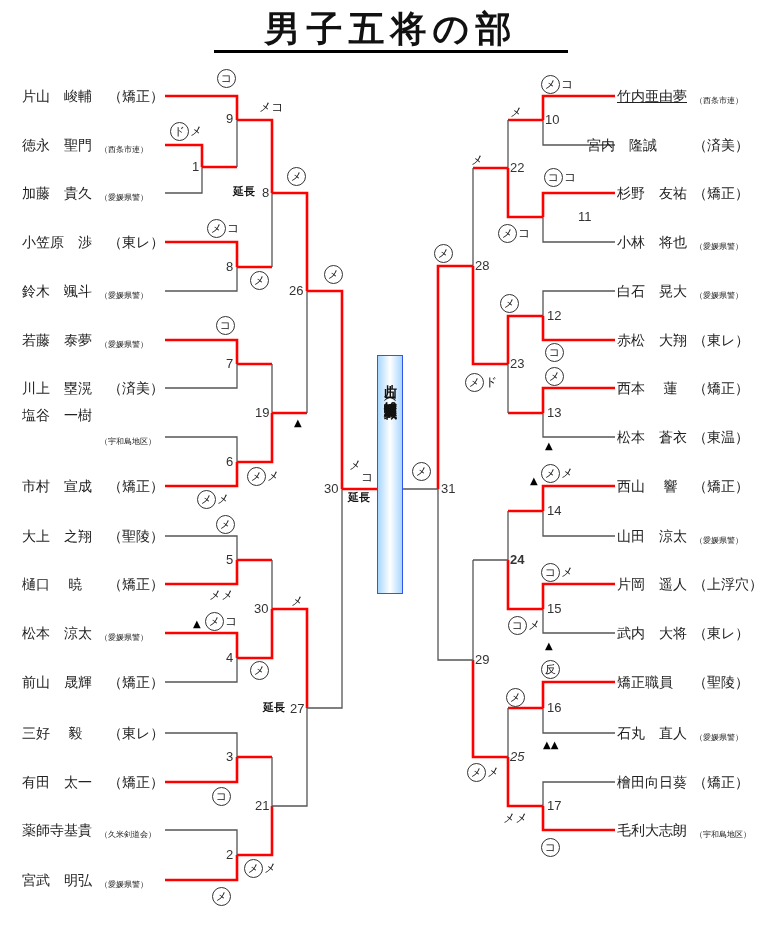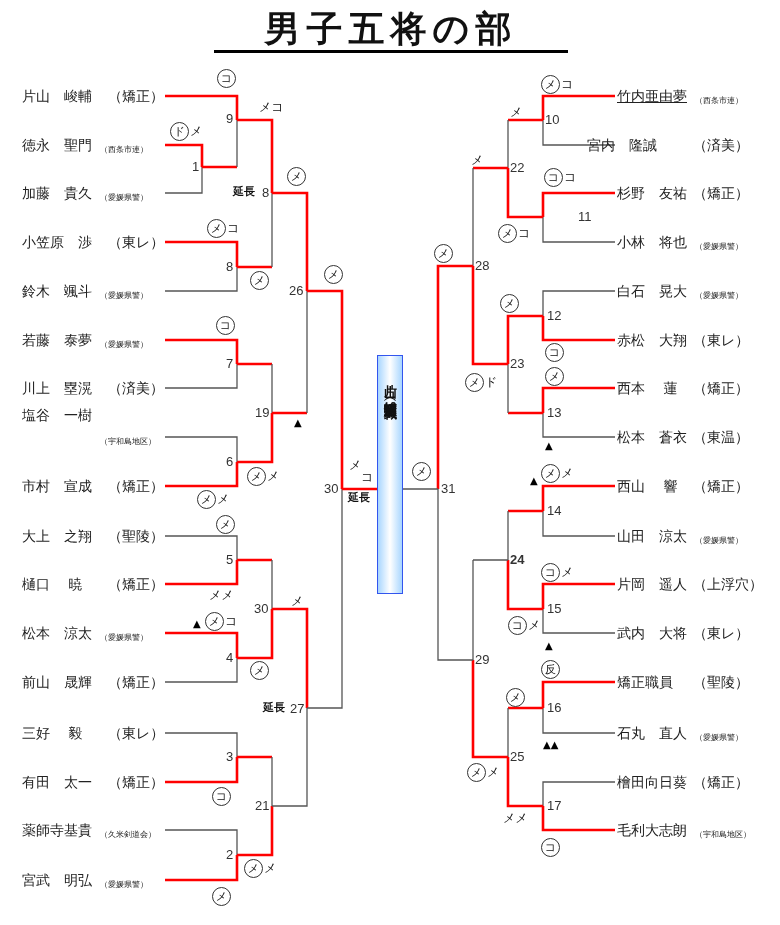--- a/index.html
+++ b/index.html
@@ -192,21 +192,21 @@
     <div class="num" style="left: 547px; top: 210px; margin-left: 31px;">11</div>
     <div class="num" style="left: 475px; top: 259px;">28</div>
     <div class="num" style="left: 547px; top: 309px;">12</div>
     <div class="num" style="left: 510px; top: 357px;">23</div>
     <div class="num" style="left: 547px; top: 406px;">13</div>
     <div class="num" style="left: 547px; top: 504px;">14</div>
     <div class="num" style="left: 510px; top: 553px; font-weight: bold;">24</div>
     <div class="num" style="left: 547px; top: 602px;">15</div>
     <div class="num" style="left: 475px; top: 653px;">29</div>
     <div class="num" style="left: 547px; top: 701px;">16</div>
-    <div class="num" style="left: 510px; top: 750px;">25</div>
+    <div class="num" style="left: 510px; top: 750px; font-style: italic;">25</div>
     <div class="num" style="left: 547px; top: 799px;">17</div>
     <div class="mark" style="left: 217px; top: 69px;"><span class="circ">コ</span></div>
     <div class="mark" style="left: 259px; top: 100px;">メコ</div>
     <div class="mark" style="left: 170px; top: 122px;"><span class="circ">ド</span><span style="margin-left: 1px;">メ</span></div>
     <div class="ext" style="left: 233px; top: 186px;">延長</div>
     <div class="mark" style="left: 287px; top: 167px;"><span class="circ">メ</span></div>
     <div class="mark" style="left: 207px; top: 219px;"><span class="circ">メ</span><span style="margin-left: 1px;">コ</span></div>
     <div class="mark" style="left: 250px; top: 271px;"><span class="circ">メ</span></div>
     <div class="mark" style="left: 324px; top: 265px;"><span class="circ">メ</span></div>
     <div class="mark" style="left: 216px; top: 316px;"><span class="circ">コ</span></div>

